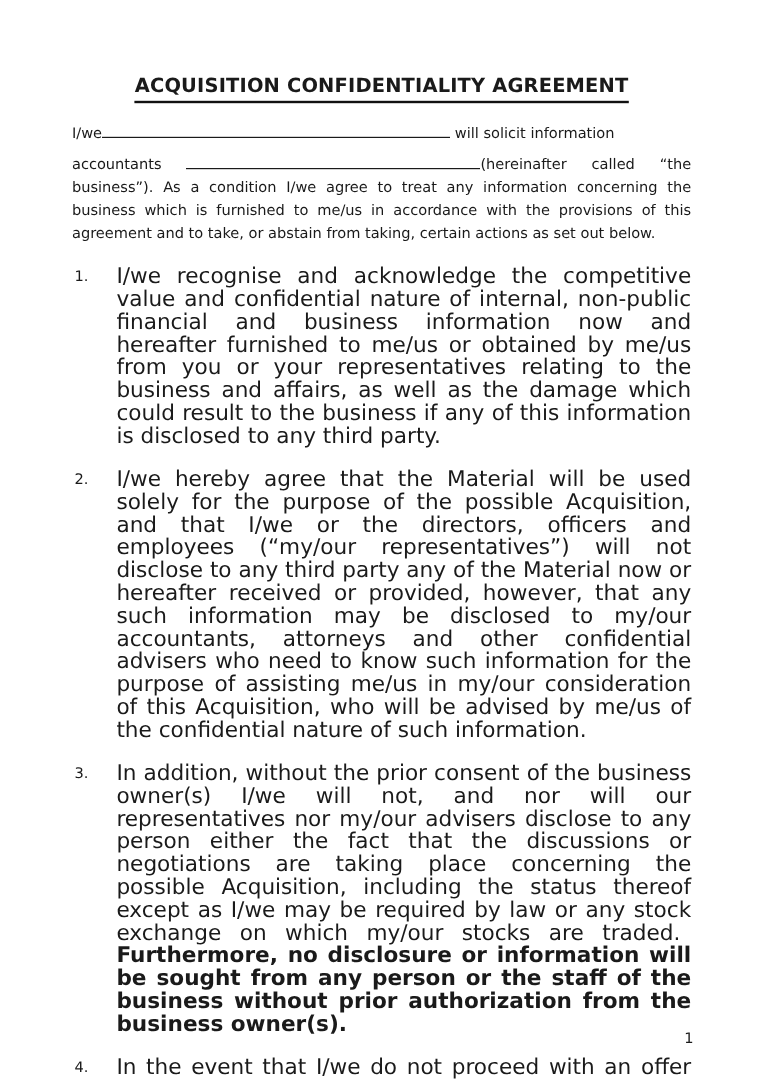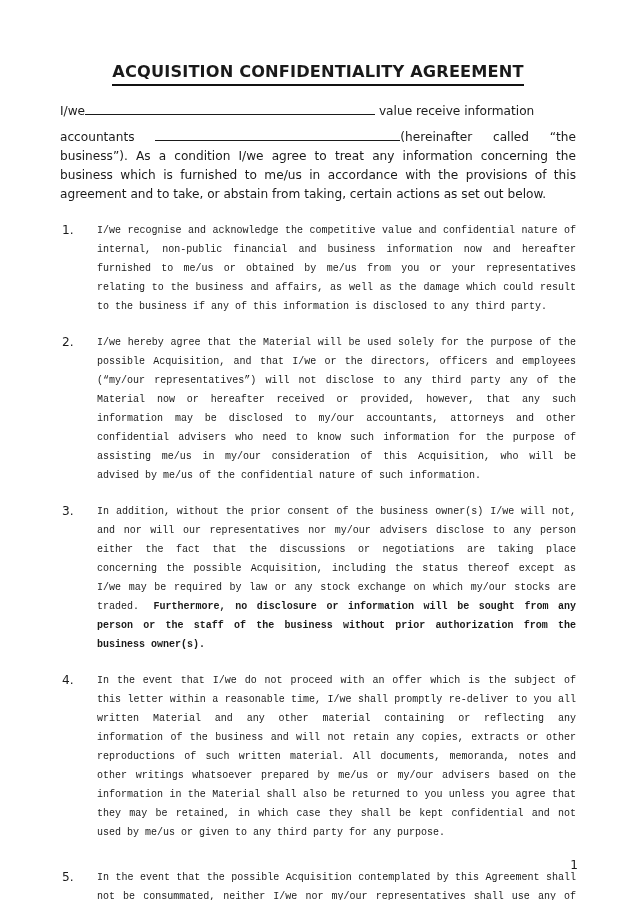--- a/index.html
+++ b/index.html
@@ -72,45 +72,44 @@
     flex: 0 0 auto;
     width: 37px;
     font-size: 12.15px;
     line-height: 19px;
     text-align: left;
     padding-left: 2px;
     box-sizing: border-box;
   }
   .clause-body {
     flex: 1 1 auto;
-    font-size: 10px;
+    font-size: 18px;
     line-height: 19px;
     text-align: justify;
-    font-family: Liberation Mono, monospace;
   }
   .clause-body b { font-weight: bold; }
 
   .clause-5 { margin-top: 26px; }
 
   .page-number {
     position: absolute;
     right: 58px;
     bottom: 28px;
     font-size: 12.15px;
     line-height: 14px;
   }
 </style>
 </head>
 <body>
 
 <div class="page">
 
   <h1 class="doc-title"><span class="tu">ACQUISITION CONFIDENTIALITY AGREEMENT</span></h1>
 
-  <div class="intro-line1"><span>I/we</span><span class="blank blank-1"></span><span> value receive information</span></div>
+  <div class="intro-line1"><span>I/we</span><span class="blank blank-1"></span><span> will solicit information</span></div>
 
   <div class="intro-rest"><span>accountants</span>&nbsp;<span class="blank blank-2"></span><span>(hereinafter called “the business”).</span>
   <span>As a condition I/we agree to treat any information concerning the business which is furnished to me/us in accordance with the provisions of this agreement and to take, or abstain from taking, certain actions as set out below.</span></div>
 
   <div class="clause">
     <div class="clause-num">1.</div>
     <div class="clause-body"><span>I/we recognise and acknowledge the competitive value and confidential nature of internal, non-public financial and business information now and hereafter furnished to me/us or obtained by me/us from you or your representatives relating to the business and affairs, as well as the damage which could result to the business if any of this information is disclosed to any third party.</span><b></b></div>
   </div>
 
   <div class="clause">

